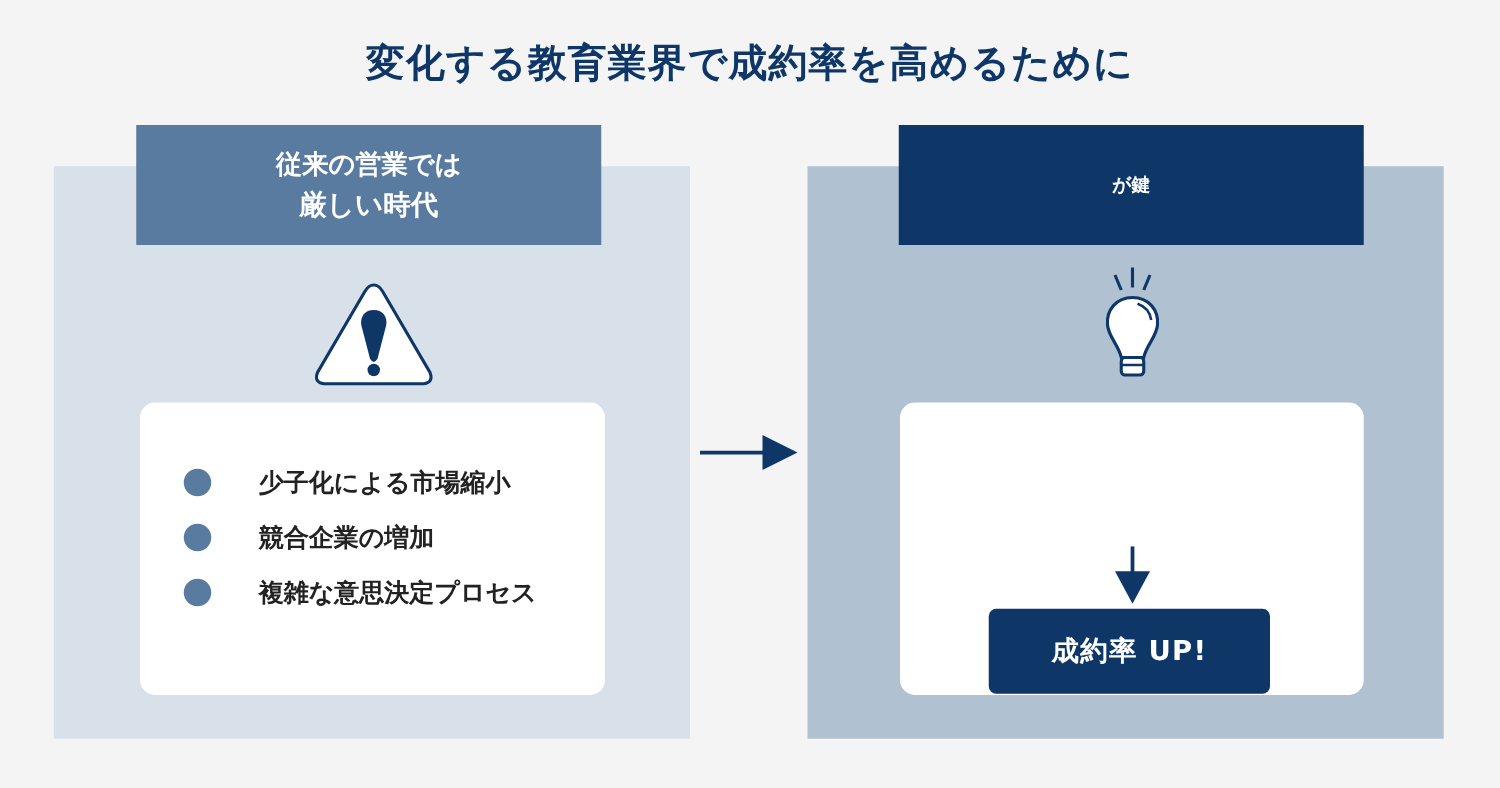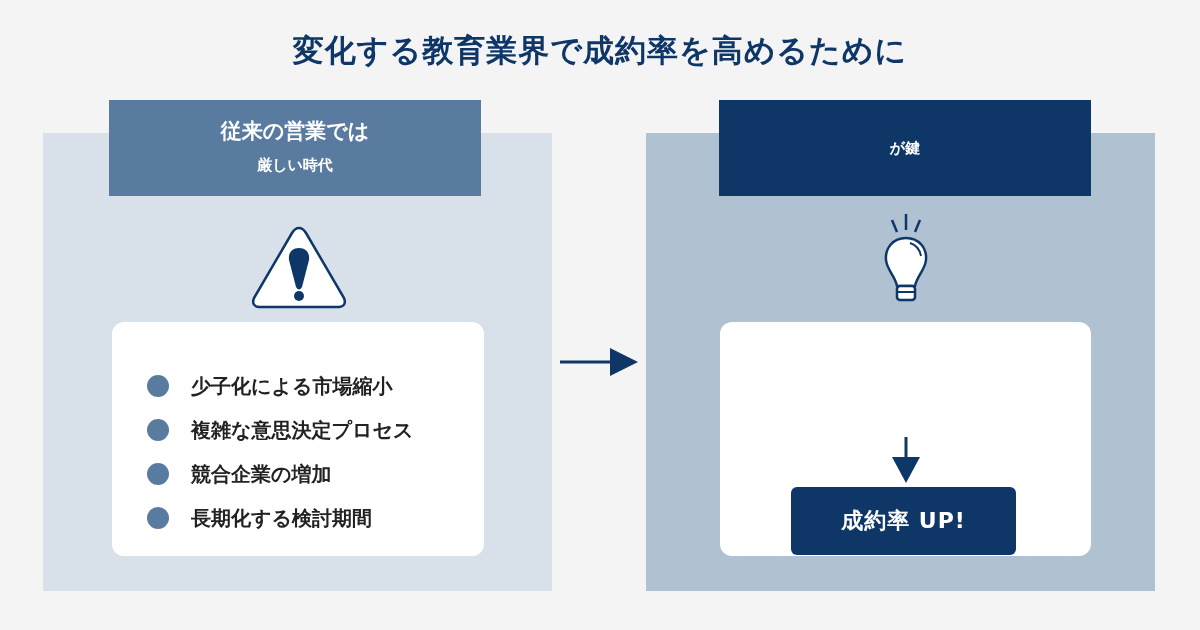--- a/index.html
+++ b/index.html
@@ -15,30 +15,30 @@
   .panel.left { left: 43px; width: 509px; background: #d8e1ea; }
   .panel.right { left: 646px; width: 509px; background: #b0c1d2; }
   .header {
     position: absolute; top: 100px; height: 96px; color: #fff; text-align: center;
     display: flex; flex-direction: column; justify-content: center; align-items: center;
   }
   .header.left { left: 109px; width: 372px; background: #5a7ba0; }
   .header.right { left: 719px; width: 372px; background: #0e3768; }
   .header .l1 { font-size: 21px; font-weight: bold; line-height: 34px; }
   .header.right .l1 { font-size: 26px; line-height: 36px; }
-  .header .l2 { font-size: 15px; font-weight: bold; line-height: 34px; }
+  .header .l2 { font-size: 22px; font-weight: bold; line-height: 34px; }
   .header.right .l2 { font-size: 15px; line-height: 24px; }
   .icon { position: absolute; }
   .card {
     position: absolute; background: #fff; border-radius: 12px;
   }
   .card.left { left: 112px; top: 322px; width: 372px; height: 234px; }
   .card.right { left: 720px; top: 322px; width: 371px; height: 234px; }
   .bullets { list-style: none; margin: 0; padding: 0; position: absolute; left: 35px; top: 42px; }
-  .bullets li { display: flex; align-items: center; height: 44px; }
+  .bullets li { display: flex; align-items: center; height: 44px; gap: 16px; }
   .dot { width: 22px; height: 22px; border-radius: 50%; background: #5a7ba0; margin-right: 22px; }
   .bullets .txt { font-size: 20px; font-weight: bold; color: #222; }
   .rtext {
     position: absolute; left: 0; top: 20px; width: 371px; text-align: center;
     font-size: 20px; font-weight: bold; color: #222; line-height: 32px;
   }
   .cta {
     position: absolute; left: 71px; top: 165px; width: 225px; height: 68px;
     background: #0e3768; border-radius: 6px; color: #fff; font-size: 22px; font-weight: bold;
     display: flex; align-items: center; justify-content: center; letter-spacing: 1px;
@@ -83,29 +83,25 @@
 </svg>
 
 <div class="card left">
   <ul class="bullets">
     <li>
         <span class="dot"></span>
         <span class="txt">少子化による市場縮小</span>
       </li>
     <li>
         <span class="dot"></span>
-        <span class="txt">複雑な意思決定プロセス</span>
-      </li>
-    <li>
-        <span class="dot"></span>
         <span class="txt">競合企業の増加</span>
       </li>
     <li>
         <span class="dot"></span>
-        <span class="txt">長期化する検討期間</span>
+        <span class="txt">複雑な意思決定プロセス</span>
       </li>
   </ul>
 </div>
 
 <div class="card right">
   <svg class="icon" style="left:169px; top:115px;" width="34" height="48" viewBox="0 0 34 48">
     <line x1="17" y1="0" x2="17" y2="22" stroke="#0e3768" stroke-width="3"></line>
     <path d="M3 20 L31 20 L17 46 Z" fill="#0e3768"></path>
   </svg>
   <div class="cta">成約率 UP!</div>

